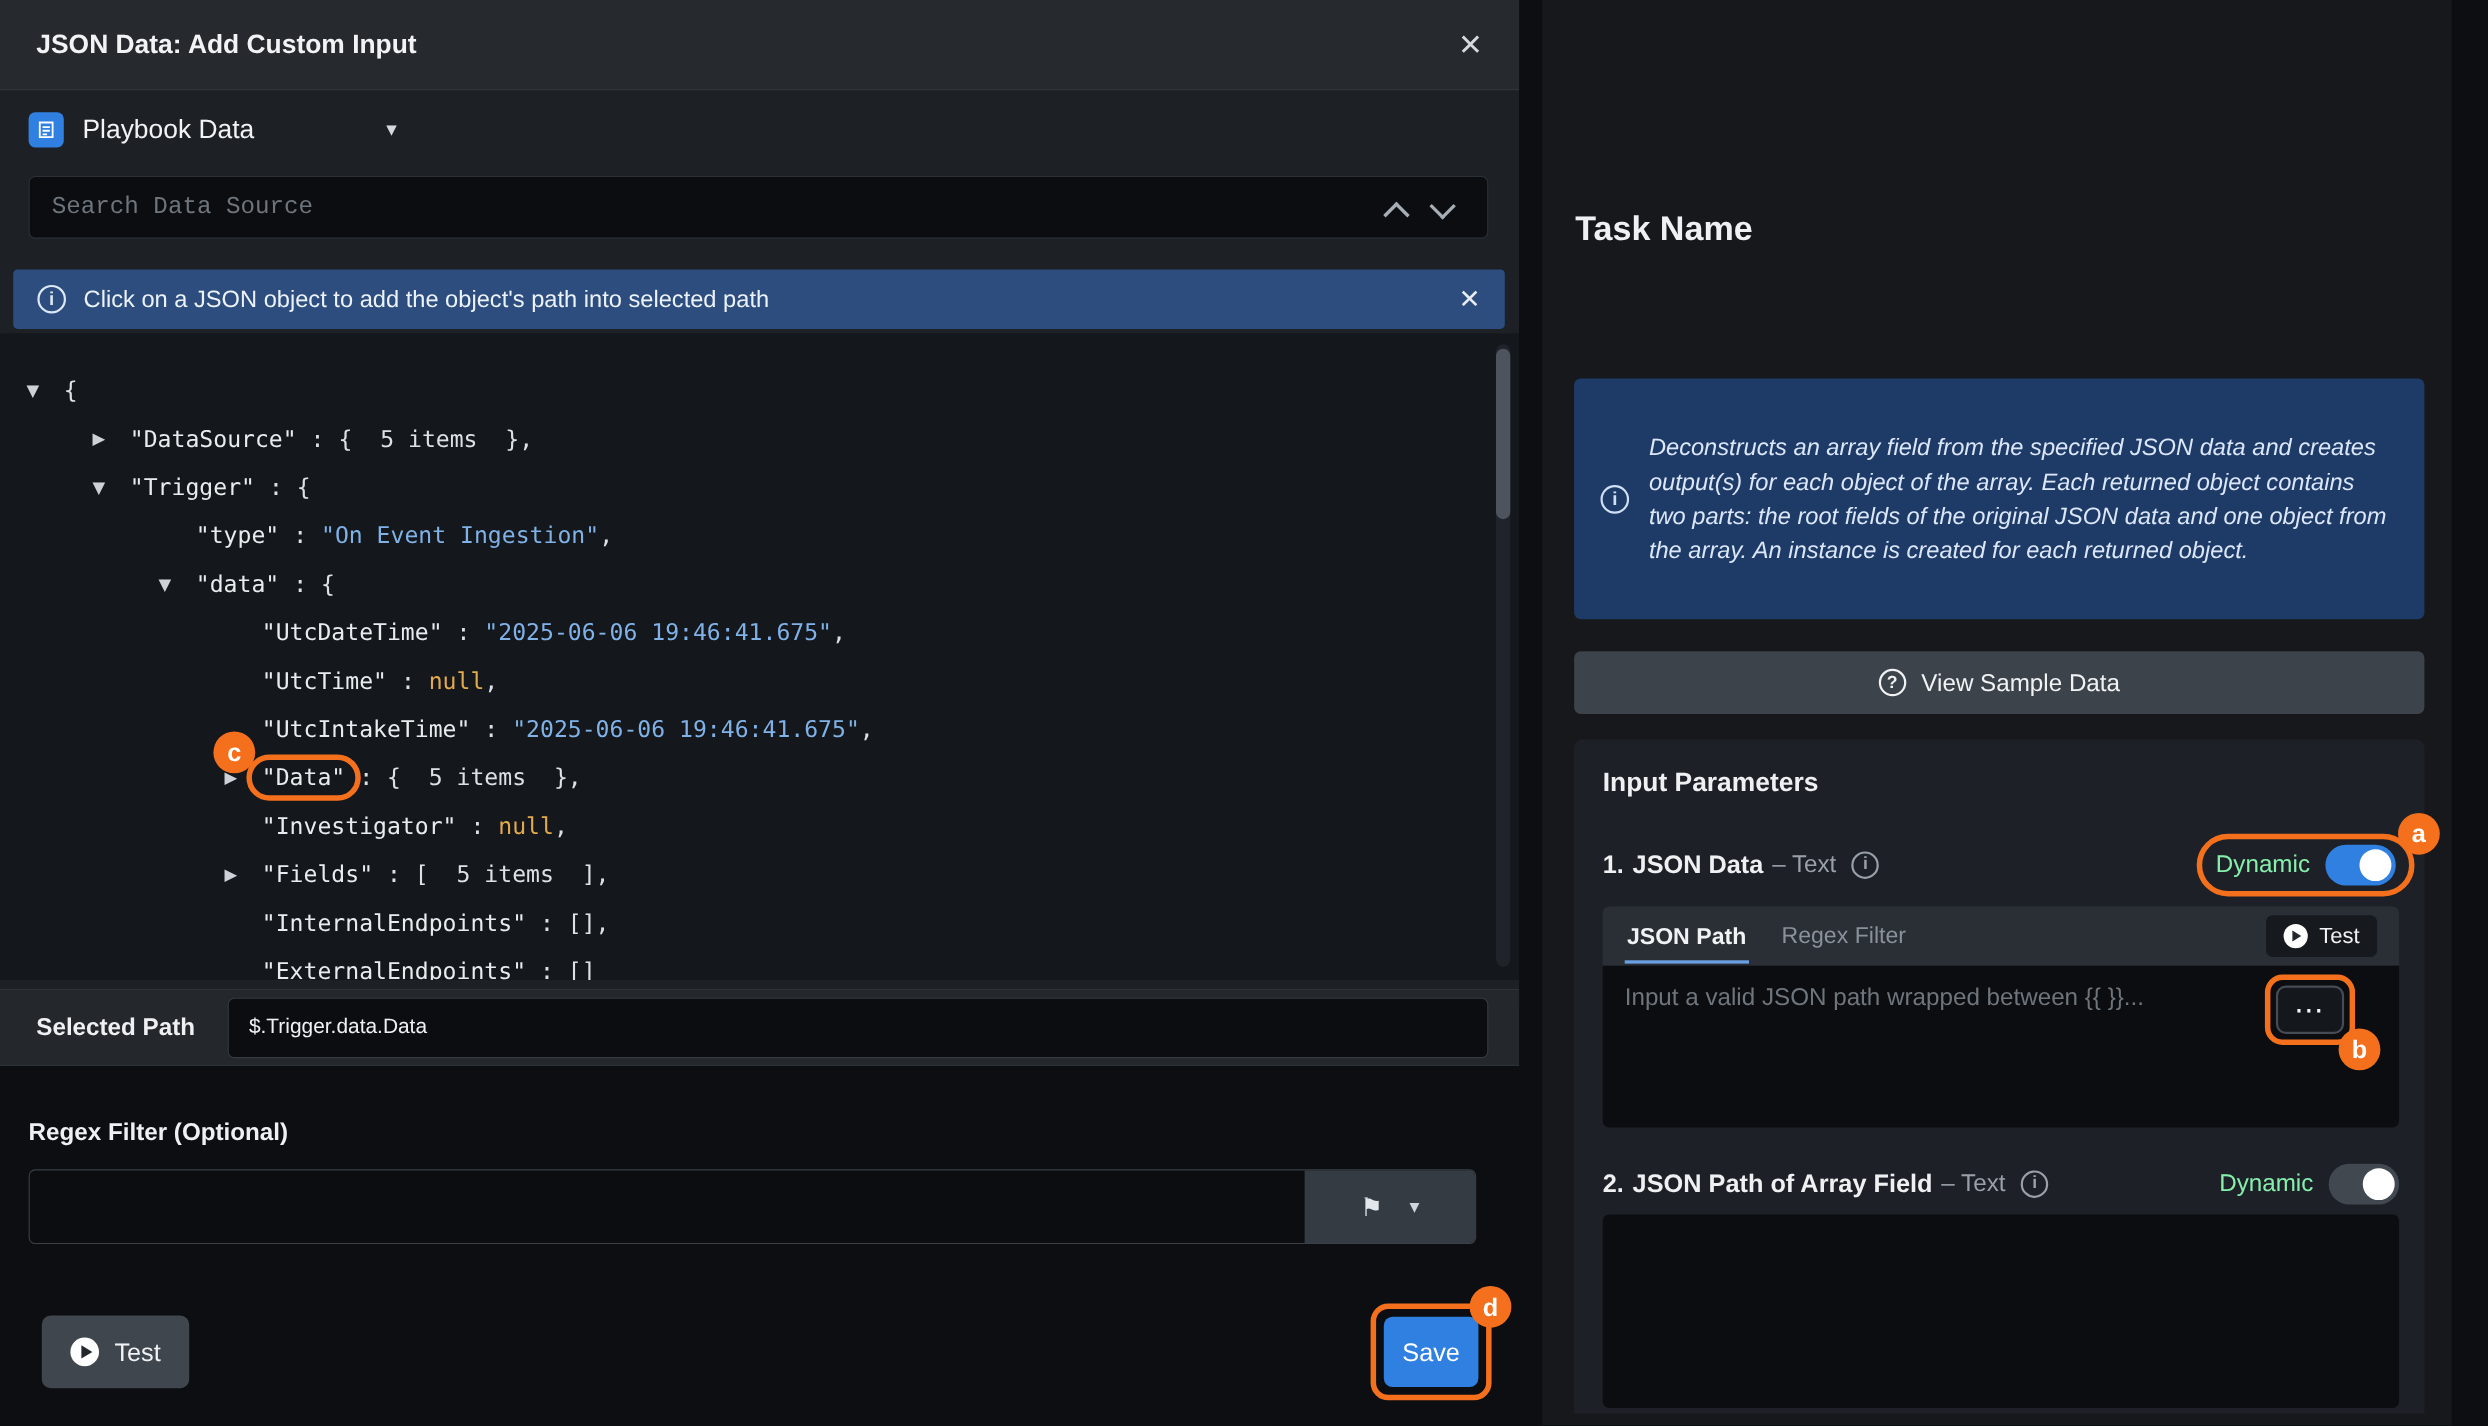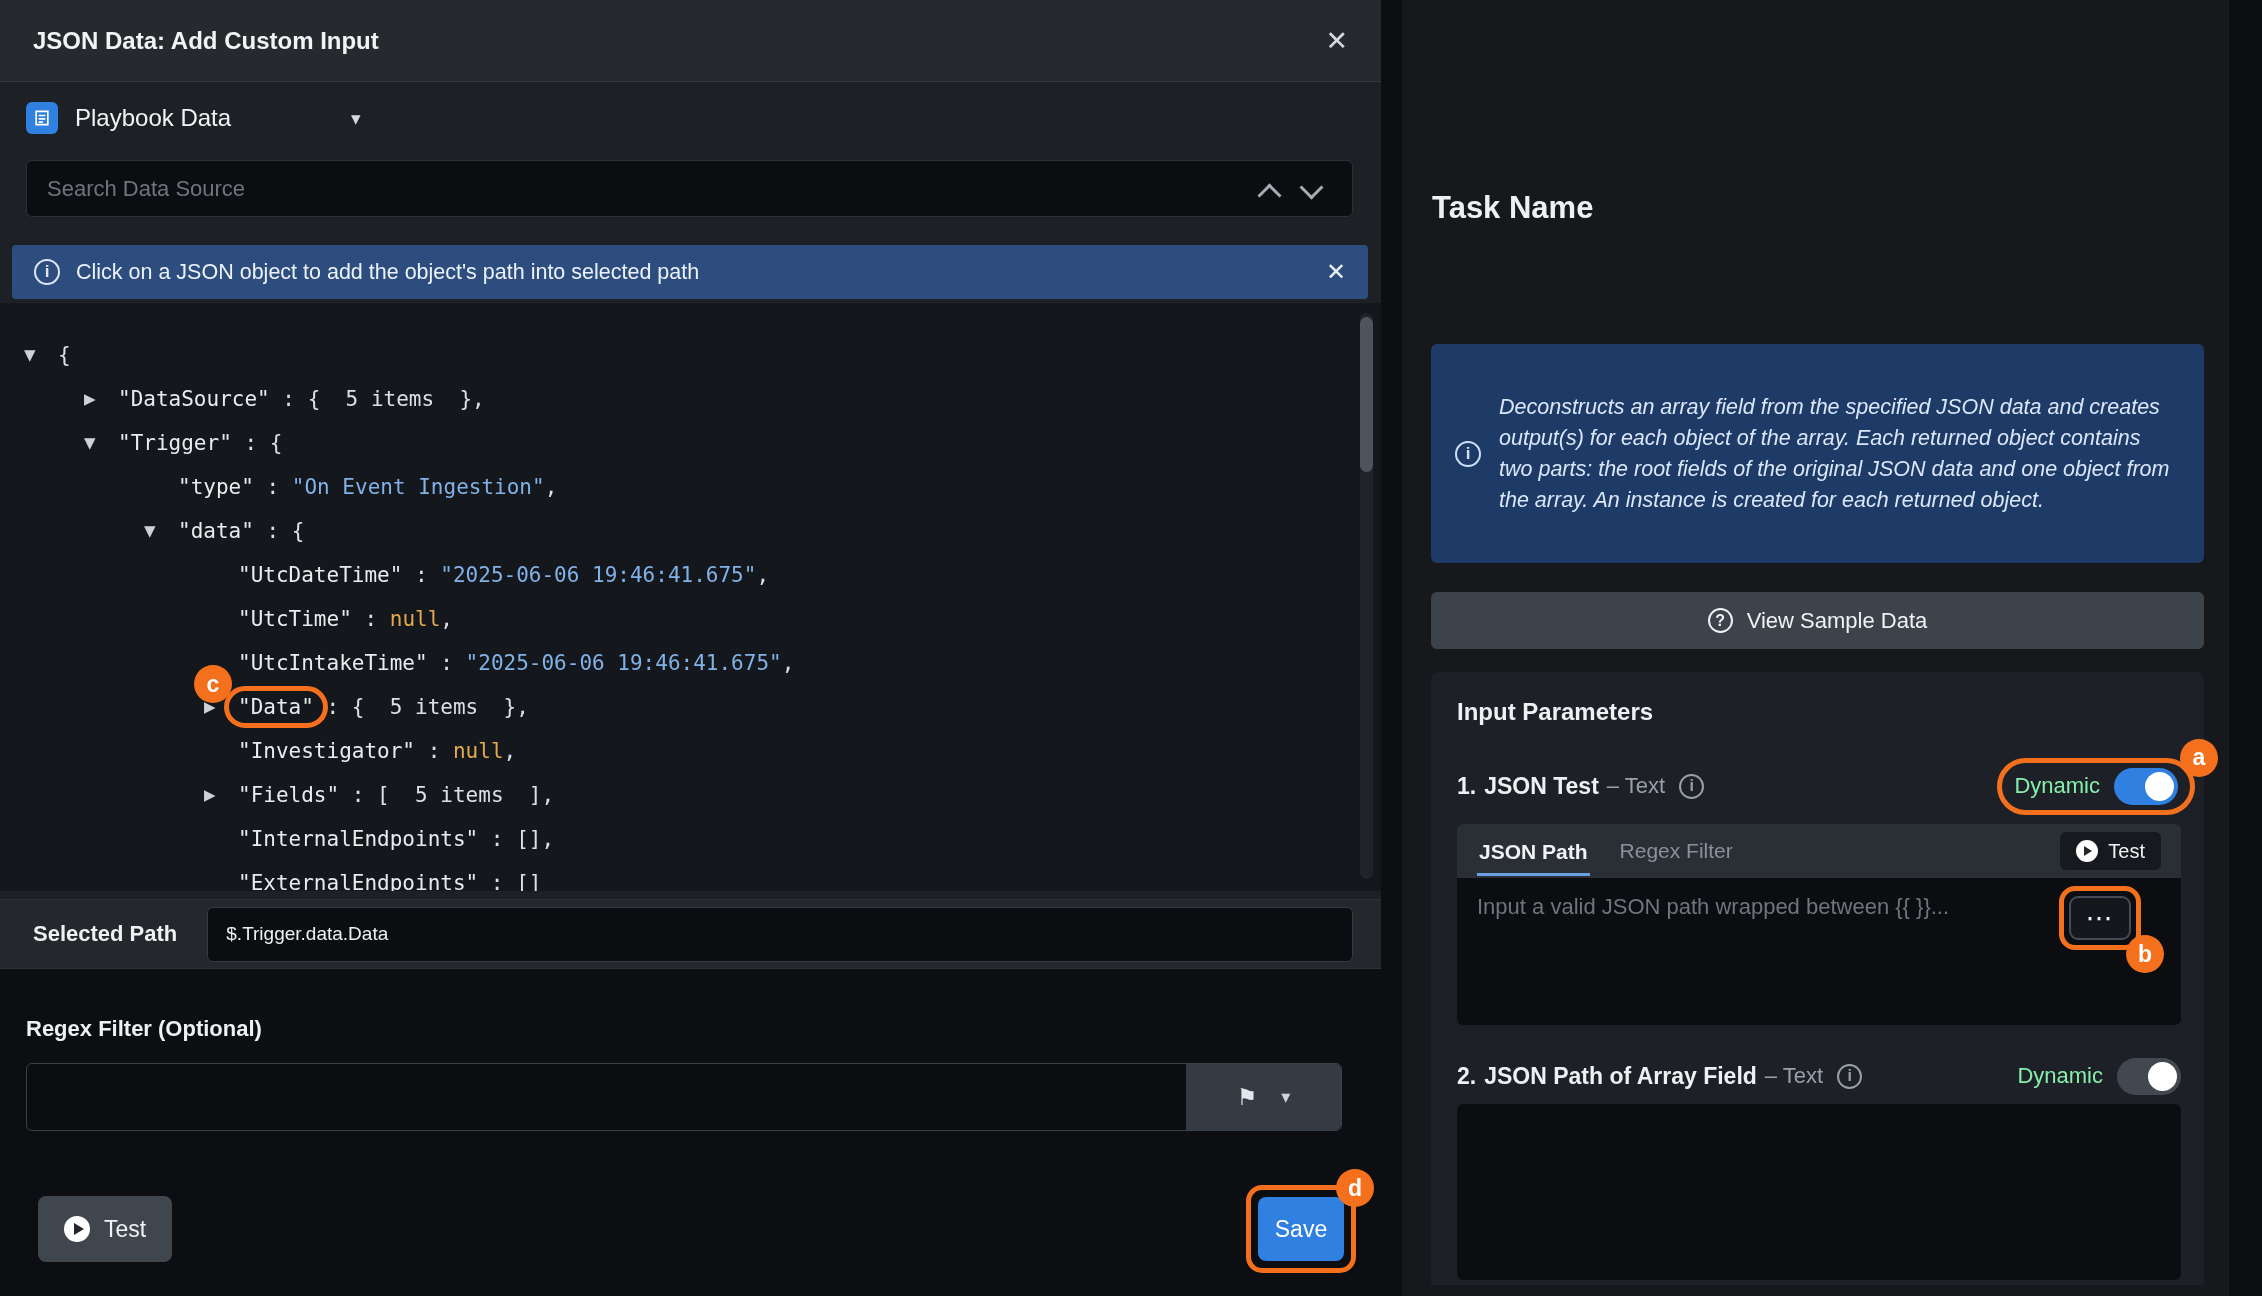--- a/index.html
+++ b/index.html
@@ -18,21 +18,21 @@
   .ld-close{margin-left:auto;font-size:27px;color:#d6dade;}
 
   .ld-source-row{position:absolute;top:96px;left:26px;height:44px;display:flex;align-items:center;cursor:pointer;}
   .pbd-icon{width:32px;height:32px;border-radius:6px;background:#2f80e0;display:flex;align-items:center;justify-content:center;}
   .pbd-label{margin-left:17px;font-size:24px;color:#f2f3f5;}
   .pbd-caret{margin-left:120px;font-size:19px;color:#d6dade;}
 
   .ld-search{position:absolute;top:160px;left:26px;width:1327px;height:57px;background:#0b0d10;
     border:1px solid #2c3138;border-radius:6px;box-sizing:border-box;}
   .ld-search input{position:absolute;left:0;top:0;width:100%;height:100%;background:transparent;border:none;outline:none;
-    color:#f97316;font-size:22px;padding:0 68px 0 20px;box-sizing:border-box;font-family:Liberation Sans, sans-serif;}
+    color:#f97316;font-size:22px;padding:0 68px 0 20px;box-sizing:border-box;font-family:Liberation Mono, monospace;}
   input::placeholder,textarea::placeholder{color:#6e757d;}
   .chev{position:absolute;width:14px;height:14px;border-right:3px solid #a6adb5;border-bottom:3px solid #a6adb5;cursor:pointer;}
   .chev-up{right:74px;top:26px;transform:rotate(-135deg);}
   .chev-down{right:32px;top:18px;transform:rotate(45deg);}
 
   .ld-banner{position:absolute;top:245px;left:12px;width:1356px;height:54px;background:#2c4d7d;border-radius:4px;
     display:flex;align-items:center;padding:0 22px;box-sizing:border-box;}
   .circle-icon{width:26px;height:26px;border:2px solid currentColor;border-radius:50%;display:inline-flex;
     align-items:center;justify-content:center;font-size:17px;font-weight:bold;box-sizing:border-box;flex:0 0 auto;}
   .banner-icon{color:#dce8f7;}
@@ -245,21 +245,21 @@
   <div class="rp-sample">
     <span class="circle-icon q-icon">?</span>
     <span>View Sample Data</span>
   </div>
 
   <div class="rp-params">
     <div class="params-heading">Input Parameters</div>
 
     <div class="param-row row1">
       <span class="param-title">1.</span>
-      <span class="param-title" style="margin-left:8px;">JSON Test</span>
+      <span class="param-title" style="margin-left:8px;">JSON Data</span>
       <span class="param-type">– Text</span>
       <span class="circle-icon param-info">i</span>
       <span class="param-right">
         <span class="ring ring-a">
           <span class="dynamic-label">Dynamic</span>
           <span class="toggle on">
               <span class="knob"></span>
             </span>
           <span class="annot-badge badge-a">a</span>
         </span>

